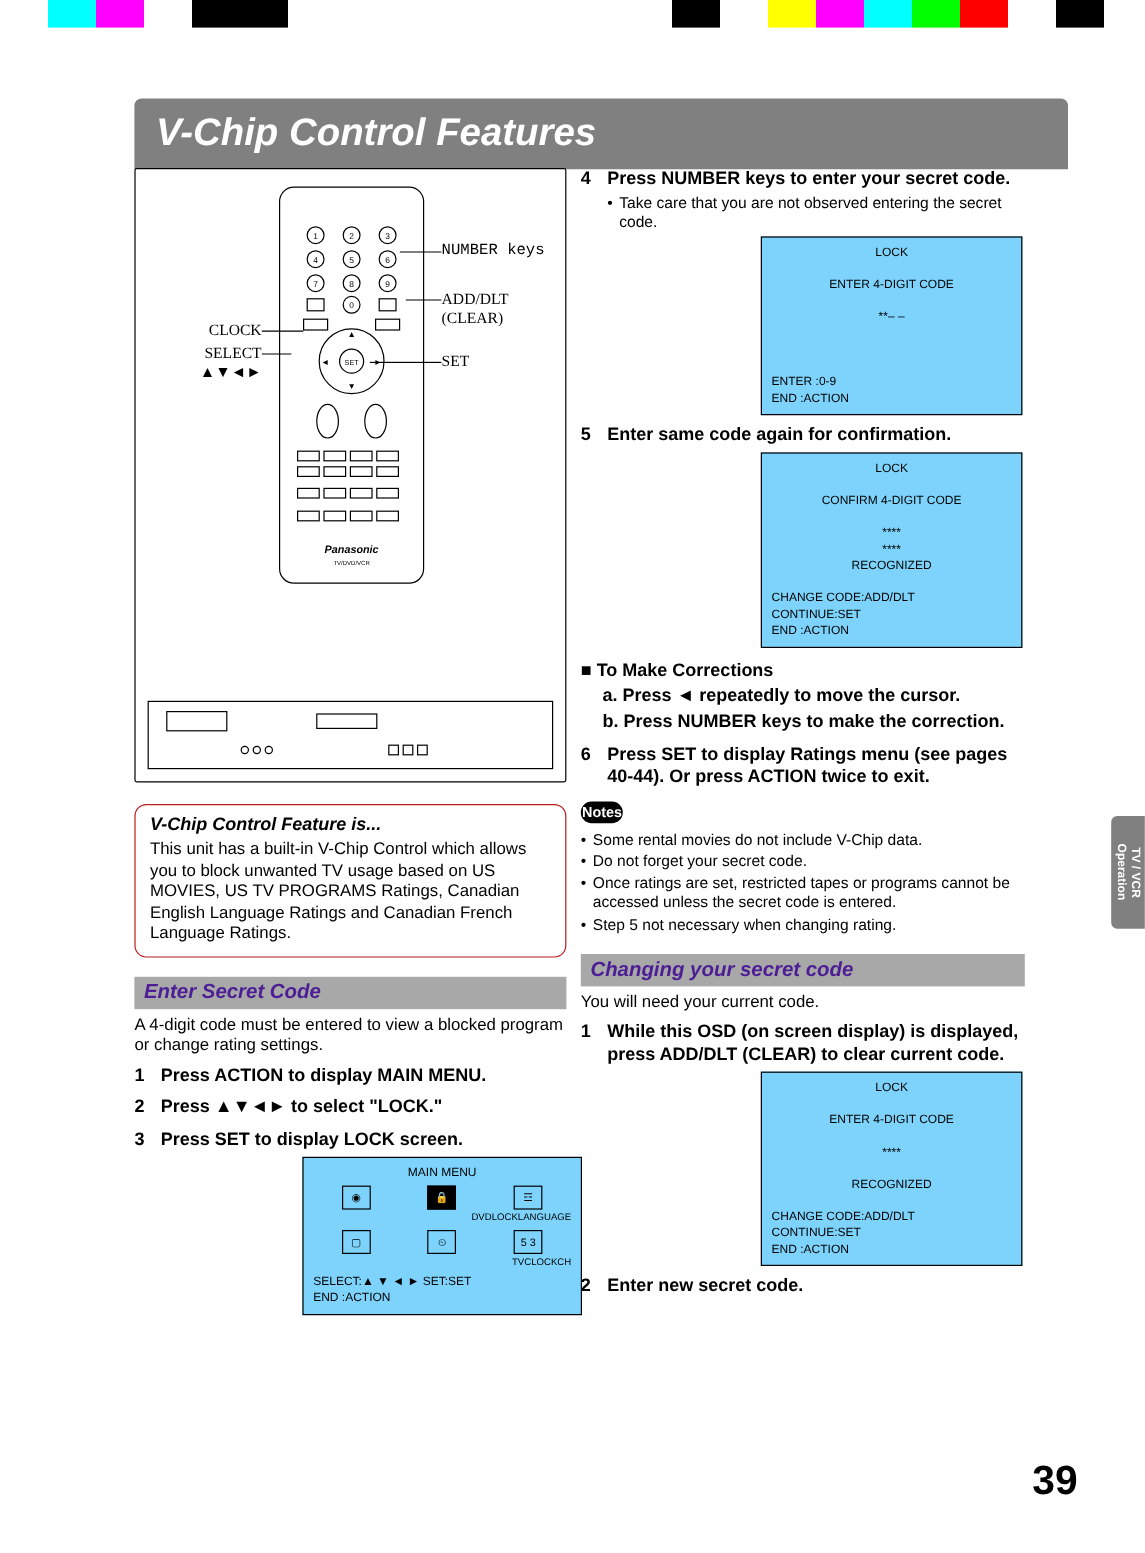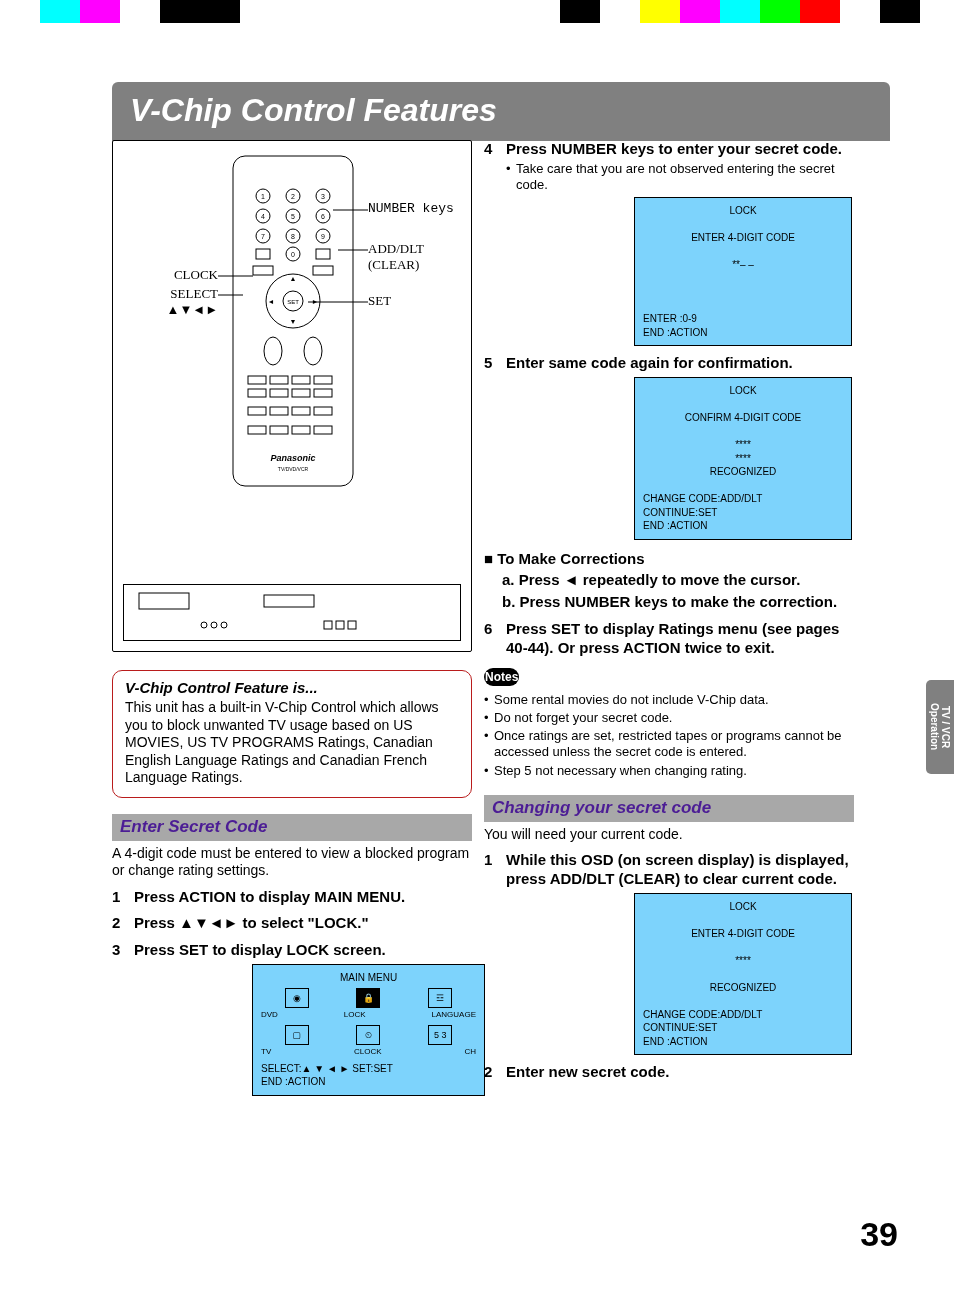--- a/index.html
+++ b/index.html
@@ -29,21 +29,21 @@
   .osd .cent { text-align:center; }
   .notes-pill { display:inline-block; background:#000; color:#fff; border-radius:10px; font-size:12px; font-weight:bold; padding:2px 1px; margin-top:10px; margin-bottom:4px; }
   .note-item { font-size:13px; line-height:1.25; display:flex; margin-top:2px; }
   .note-item .bul { width:10px; flex-shrink:0; }
   .sub-head { font-weight:bold; font-size:15px; margin-top:10px; }
   .corr { font-weight:bold; font-size:15px; margin-left:18px; margin-top:4px; line-height:1.25; }
   .side-tab { position:absolute; right:0; top:680px; width:28px; height:86px; background:#808080; border-radius:5px 0 0 5px; color:#fff; font-size:10px; font-weight:bold; writing-mode:vertical-rl; text-align:center; display:flex; align-items:center; justify-content:center; line-height:1.1; padding:4px 0; }
   .pg-num { position:absolute; right:56px; bottom:40px; font-size:34px; font-weight:bold; }
   .osd-icon-row { display:flex; justify-content:space-around; align-items:flex-end; margin:4px 0 2px; }
   .osd-ico { width:22px; height:18px; border:1px solid #000; display:flex; align-items:center; justify-content:center; font-size:9px; }
-  .osd-lab-row { display:flex; justify-content:space-between; font-size:8px; margin-bottom:4px; }
+  .osd-lab-row { display:flex; justify-content:flex-end; font-size:8px; margin-bottom:4px; }
   .vcr-front { position:absolute; left:10px; right:10px; bottom:10px; height:55px; border:1px solid #000; }
 </style>
 </head>
 <body>
 
 <div class="page">
 
   <div class="colorbar" style="left:40px;">
     <div style="width:40px;background:#00ffff"></div>
       <div style="width:40px;background:#ff00ff"></div>

